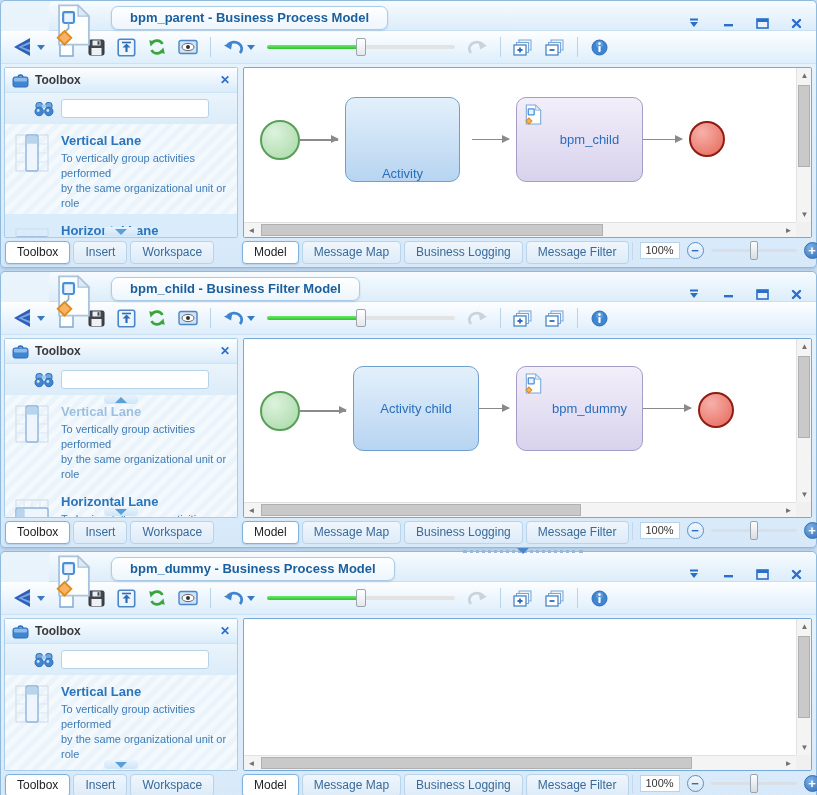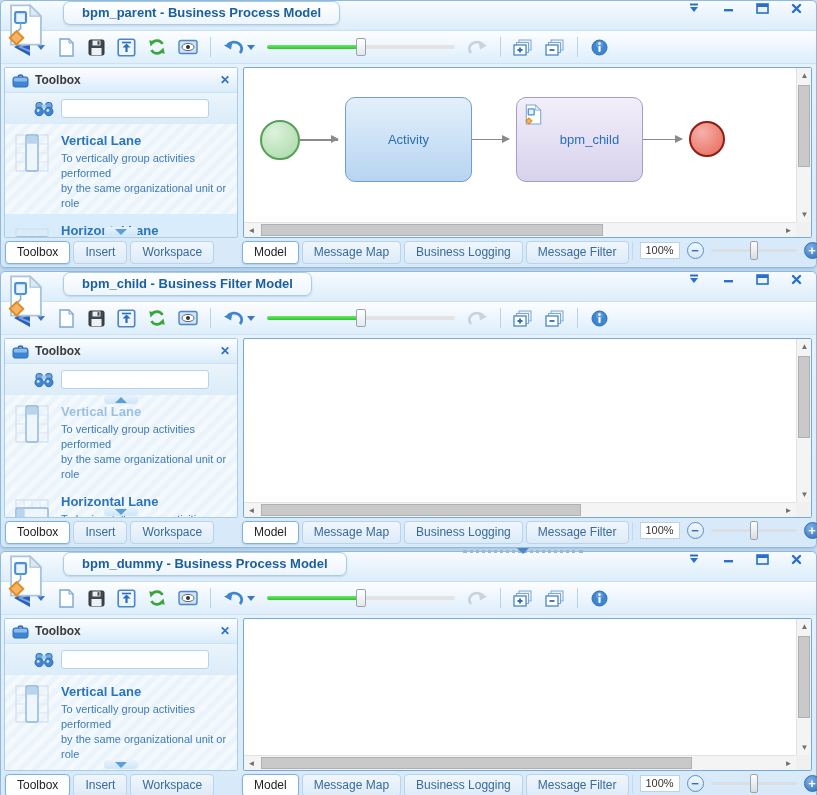--- a/index.html
+++ b/index.html
@@ -11,23 +11,23 @@
   .window {
     position:absolute; left:0; width:817px;
     background:linear-gradient(#eaf4fc,#d7e9f9);
     border:1px solid #8fbade; border-radius:5px;
     display:flex; flex-direction:column;
     box-shadow:0 1px 3px rgba(60,100,150,.25);
   }
   
   .titlebar {
     height:30px; flex:none; position:relative;
-    display:flex; align-items:flex-start;
+    display:flex; align-items:flex-end;
     background:linear-gradient(#f7fbfe,#dcedfa);
-    border-bottom:1px solid #c9dff2; border-radius:5px 5px 0 0;
+    border-bottom:1px solid #c9dff2; border-radius:5px 5px 0 0;margin-left:48px;
   }
   .big-doc { position:absolute; left:7px; top:3px; z-index:5; }
   .title-pill {
     margin-left:62px; padding:3px 18px 4px;
     background:linear-gradient(#ffffff,#edf5fc);
     border:1px solid #a9cce9; border-radius:7px;
     font-size:13px; font-weight:bold; color:#1a5f9e;
     box-shadow:0 1px 2px rgba(120,160,200,.35);
     white-space:nowrap;
   }
@@ -306,21 +306,21 @@
               <div class="chev down-g">
                 <b style="border-top:6px solid #5a9fd8;border-left:6px solid transparent;border-right:6px solid transparent"></b>
               </div>
             </div>
           </div>
     </div>
 
     <div class="canvas-wrap">
       <div class="canvas-surface">
             <div class="shape-circle shape-start" style="left: 16px; top: 52px; width: 40px; height: 40px;"></div>
-            <div class="shape-box" style="left: 101px; top: 29px; width: 127px; height: 85px;">
+            <div class="shape-box" style="left: 101px; top: 29px; width: 115px; height: 85px; align-items: flex-end;">
               <span>Activity</span>
             </div>
             <div class="shape-box subprocess" style="left: 272px; top: 29px; width: 127px; height: 85px;">
               <div class="sub-icon"><svg width="17" height="21" viewBox="0 0 26 31">
                   <path d="M2 1 h14 l8 8 v21 h-22 z" fill="#fdfefe" stroke="#7aa7d4" stroke-width="1.6"></path>
                   <path d="M16 1 l8 8 h-8 z" fill="#dceaf6" stroke="#7aa7d4"></path>
                   <rect x="5" y="7" width="9" height="9" rx="1" fill="#eaf3fc" stroke="#4a90d9" stroke-width="2"></rect>
                   <path d="M6 21 l4.5 4.5 -4.5 4.5 -4.5 -4.5 z" fill="#f7b267" stroke="#e08c1a" stroke-width="1.6"></path>
                 </svg></div>
               <span>bpm_child</span>
@@ -558,20 +558,39 @@
             </div>
             <div class="tb-chevron down">
               <div class="chev down-g">
                 <b style="border-top:6px solid #5a9fd8;border-left:6px solid transparent;border-right:6px solid transparent"></b>
               </div>
             </div>
           </div>
     </div>
 
     <div class="canvas-wrap">
+      <div class="canvas-surface">
+            <div class="shape-circle shape-start" style="left: 16px; top: 52px; width: 40px; height: 40px;"></div>
+            <div class="shape-box" style="left: 109px; top: 27px; width: 126px; height: 85px;">
+              <span>Activity child</span>
+            </div>
+            <div class="shape-box subprocess" style="left: 272px; top: 27px; width: 127px; height: 85px;">
+              <div class="sub-icon"><svg width="17" height="21" viewBox="0 0 26 31">
+                  <path d="M2 1 h14 l8 8 v21 h-22 z" fill="#fdfefe" stroke="#7aa7d4" stroke-width="1.6"></path>
+                  <path d="M16 1 l8 8 h-8 z" fill="#dceaf6" stroke="#7aa7d4"></path>
+                  <rect x="5" y="7" width="9" height="9" rx="1" fill="#eaf3fc" stroke="#4a90d9" stroke-width="2"></rect>
+                  <path d="M6 21 l4.5 4.5 -4.5 4.5 -4.5 -4.5 z" fill="#f7b267" stroke="#e08c1a" stroke-width="1.6"></path>
+                </svg></div>
+              <span>bpm_dummy</span>
+            </div>
+            <div class="shape-circle shape-end" style="left: 454px; top: 53px; width: 36px; height: 36px;"></div>
+            <div class="edge" style="left: 56px; top: 71px; width: 46px;"></div>
+            <div class="edge" style="left: 235px; top: 68.5px; width: 30px;"></div>
+            <div class="edge" style="left: 399px; top: 68.5px; width: 48px;"></div>
+          </div>
       <div class="vscroll">
         <div class="scr-arrow" style="top:0">▲</div>
         <div class="vthumb" style="height: 82px;"></div>
         <div class="scr-arrow" style="bottom:0">▼</div>
       </div>
       <div class="hscroll">
         <div class="scr-arrow" style="left:0">◄</div>
         <div class="hthumb" style="width: 58%;"></div>
         <div class="scr-arrow" style="right:0">►</div>
       </div>

